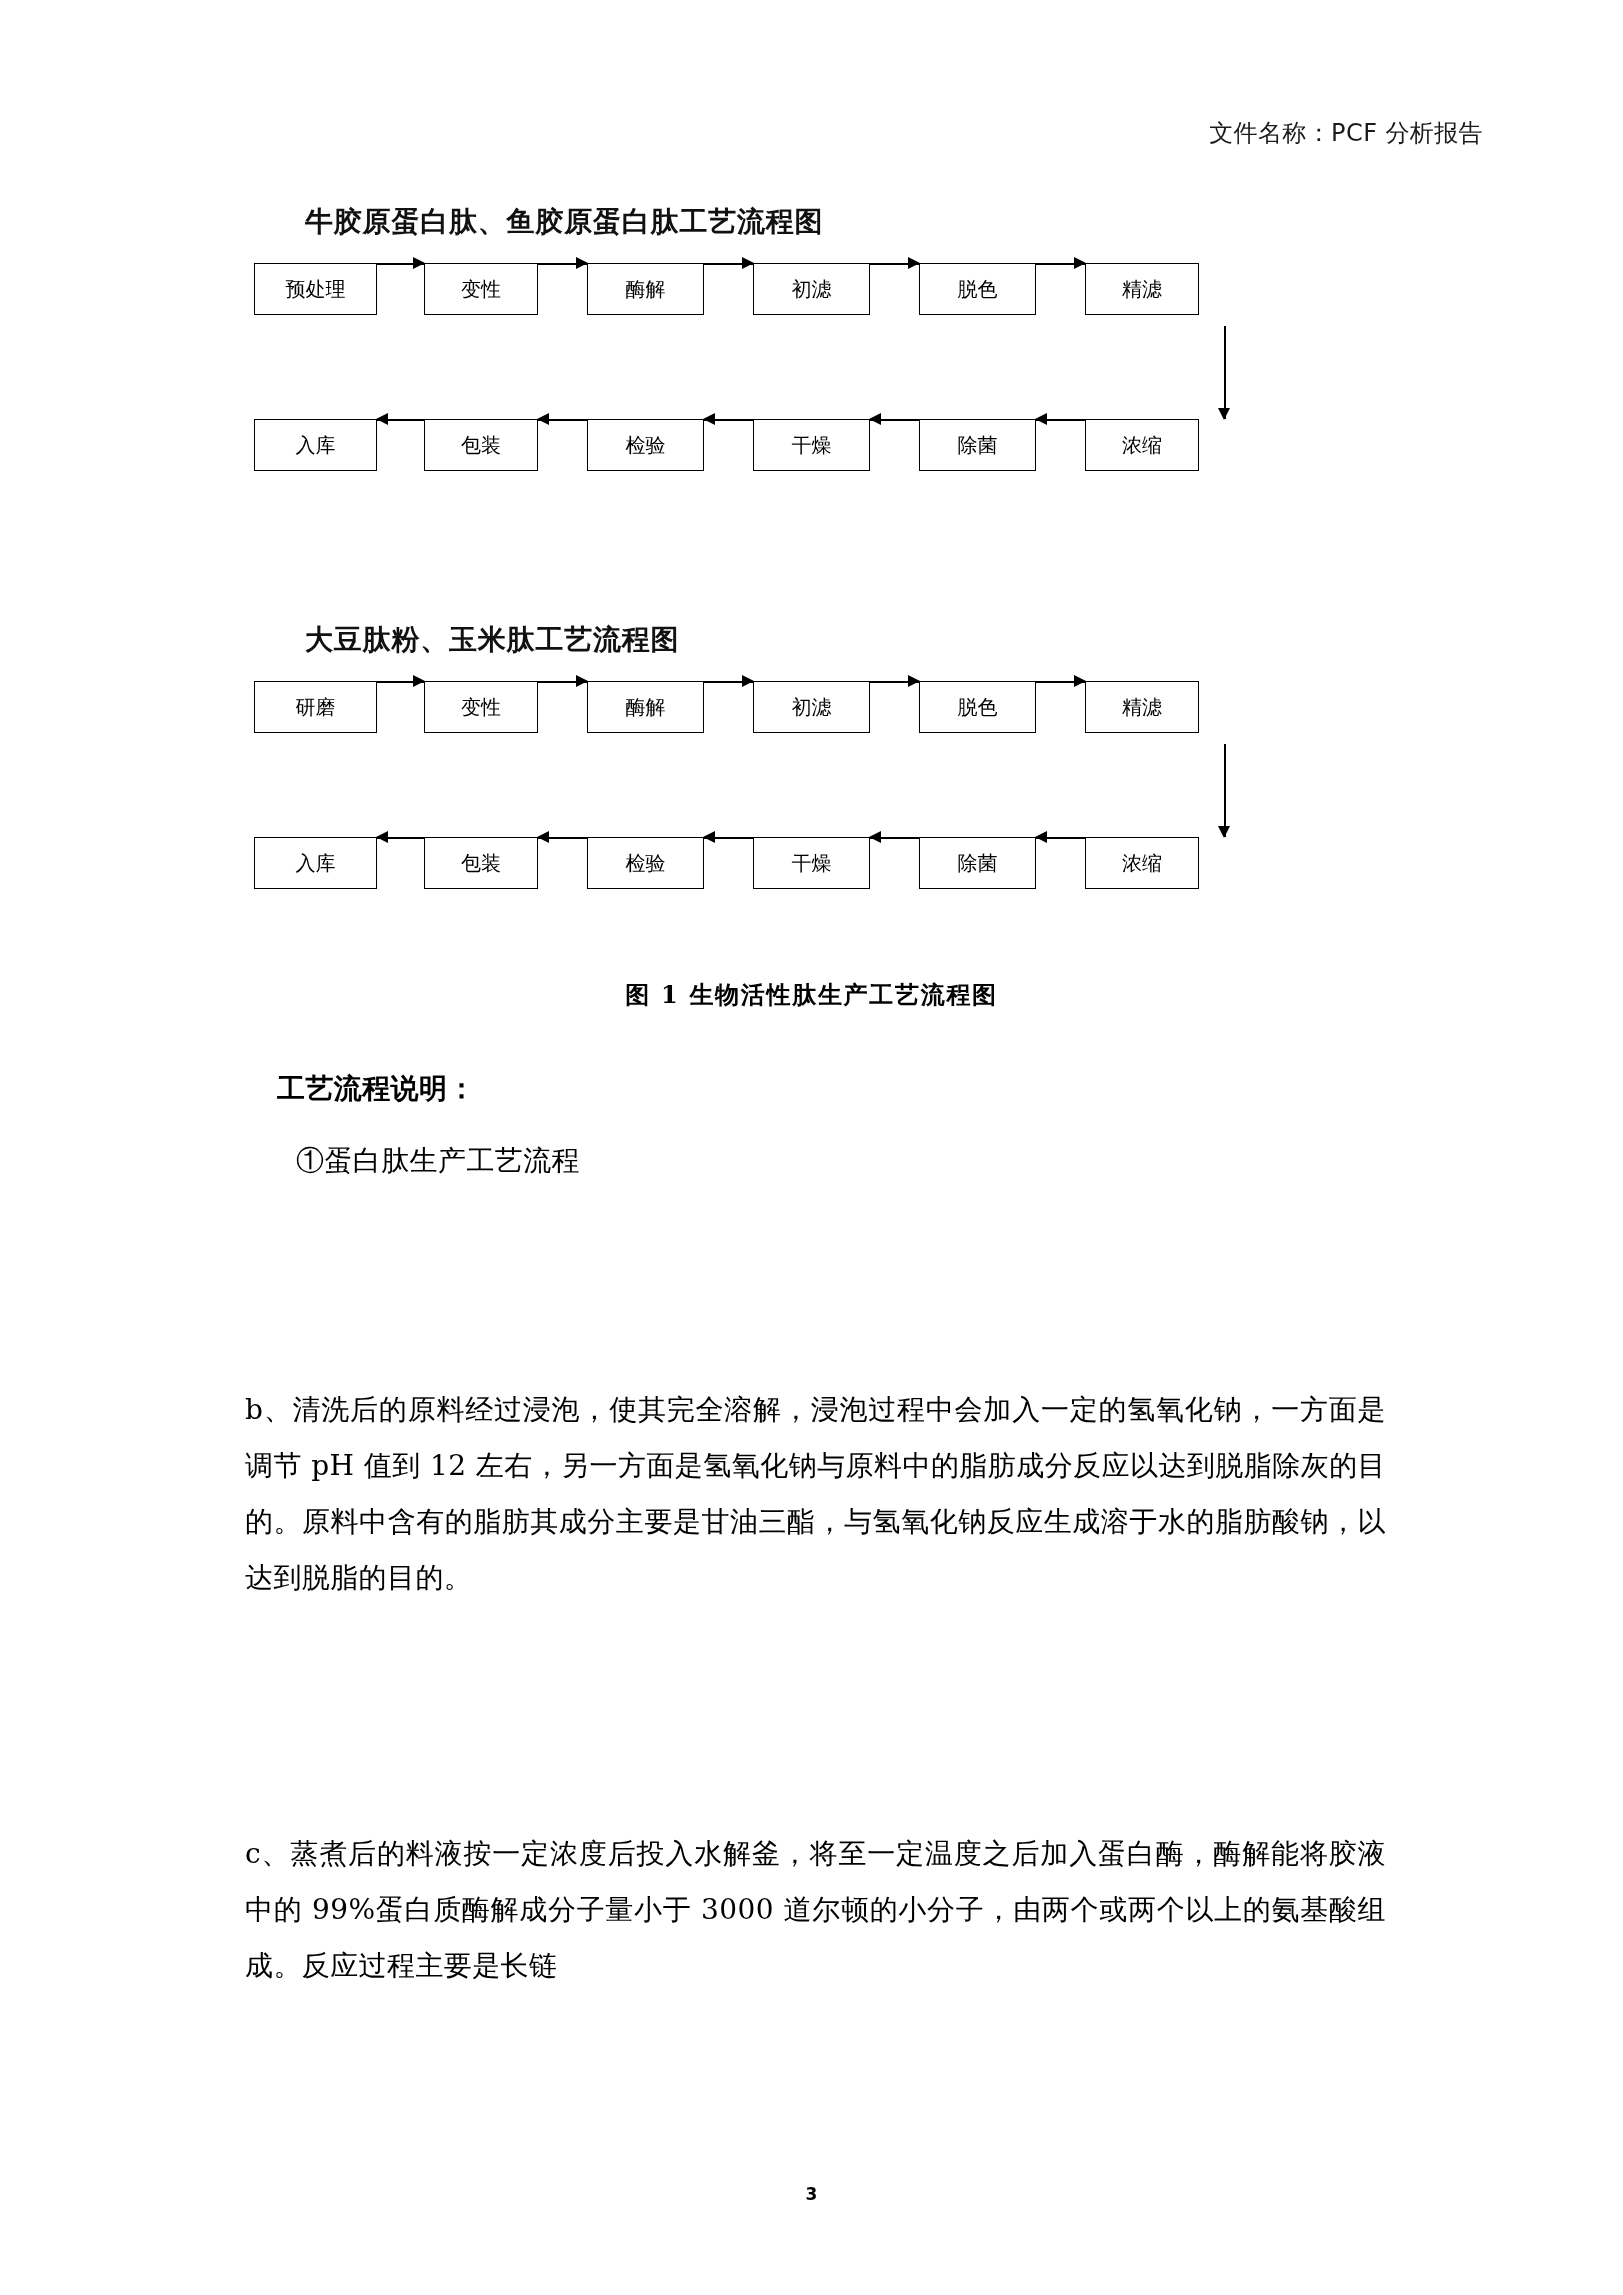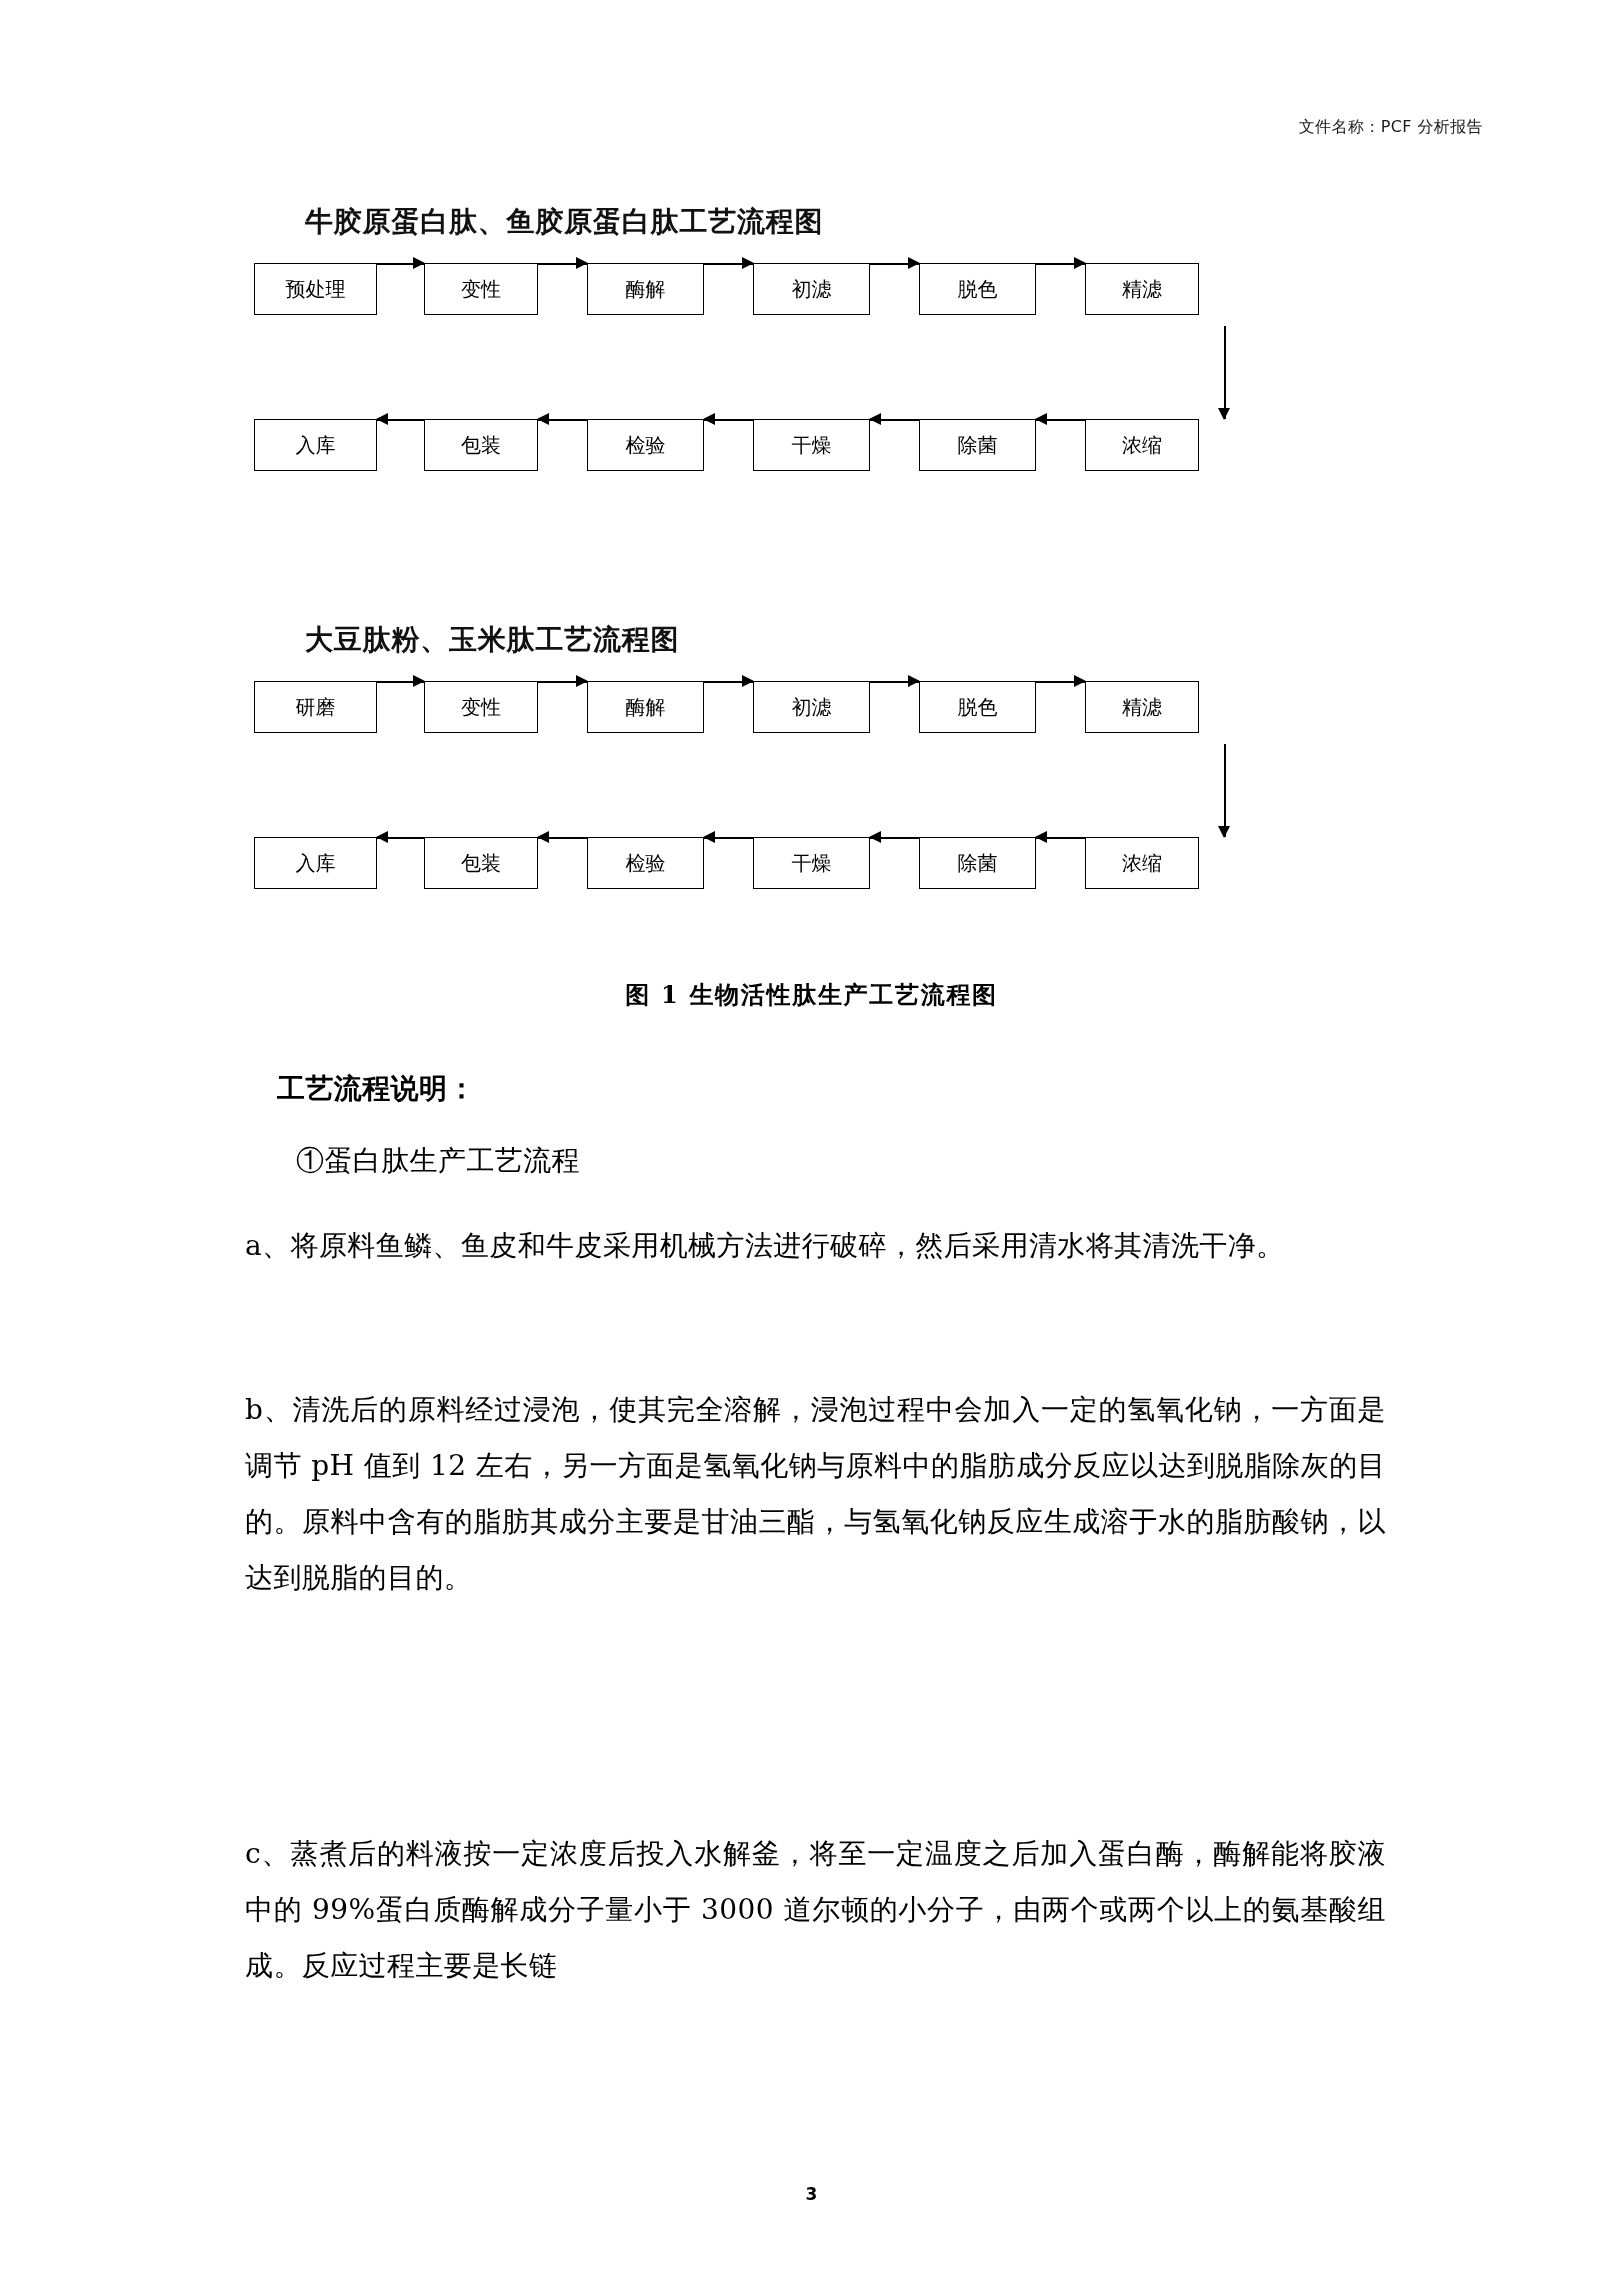--- a/index.html
+++ b/index.html
@@ -15,21 +15,21 @@
     box-sizing: border-box;
     font-family: "Liberation Serif", "DejaVu Serif", serif;
     color: #000000;
     overflow: hidden;
   }
   .header {
     position: absolute;
     top: 117px;
     right: 140px;
     font-family: "DejaVu Sans", "Liberation Sans", sans-serif;
-    font-size: 16px;
+    font-size: 24px;
     color: #1a1a1a;
     letter-spacing: 0.4px;
   }
 
   
   .diagram-block {
     position: absolute;
     left: 254px;
   }
   .diagram-title {
@@ -209,21 +209,20 @@
       </div>
     </div>
   </div>
 
   <div class="fig-caption" style="top:979px;">图 1  生物活性肽生产工艺流程图</div>
 
   <div class="para indent1" style="top:1133px; width:761px; text-indent:51px;">①蛋白肽生产工艺流程</div>
 
   <div class="para bold-head indent1" style="top:1061px; width:676px;">工艺流程说明：</div>
 
-  <div class="para" style="top:1218px;">a、将原料鱼鳞、鱼皮和牛皮采用机械方法进行破碎，然后采用清水将其清洗干净。</div>
 
   <div class="para" style="top:1382px;">b、清洗后的原料经过浸泡，使其完全溶解，浸泡过程中会加入一定的氢氧化钠，一方面是调节 pH 值到 12 左右，另一方面是氢氧化钠与原料中的脂肪成分反应以达到脱脂除灰的目的。原料中含有的脂肪其成分主要是甘油三酯，与氢氧化钠反应生成溶于水的脂肪酸钠，以达到脱脂的目的。</div>
 
   <div class="para" style="top:1826px;">c、蒸煮后的料液按一定浓度后投入水解釜，将至一定温度之后加入蛋白酶，酶解能将胶液中的 99%蛋白质酶解成分子量小于 3000 道尔顿的小分子，由两个或两个以上的氨基酸组成。反应过程主要是长链</div>
 
   <div class="page-number">3</div>
 </div>
 
 
 </body></html>

